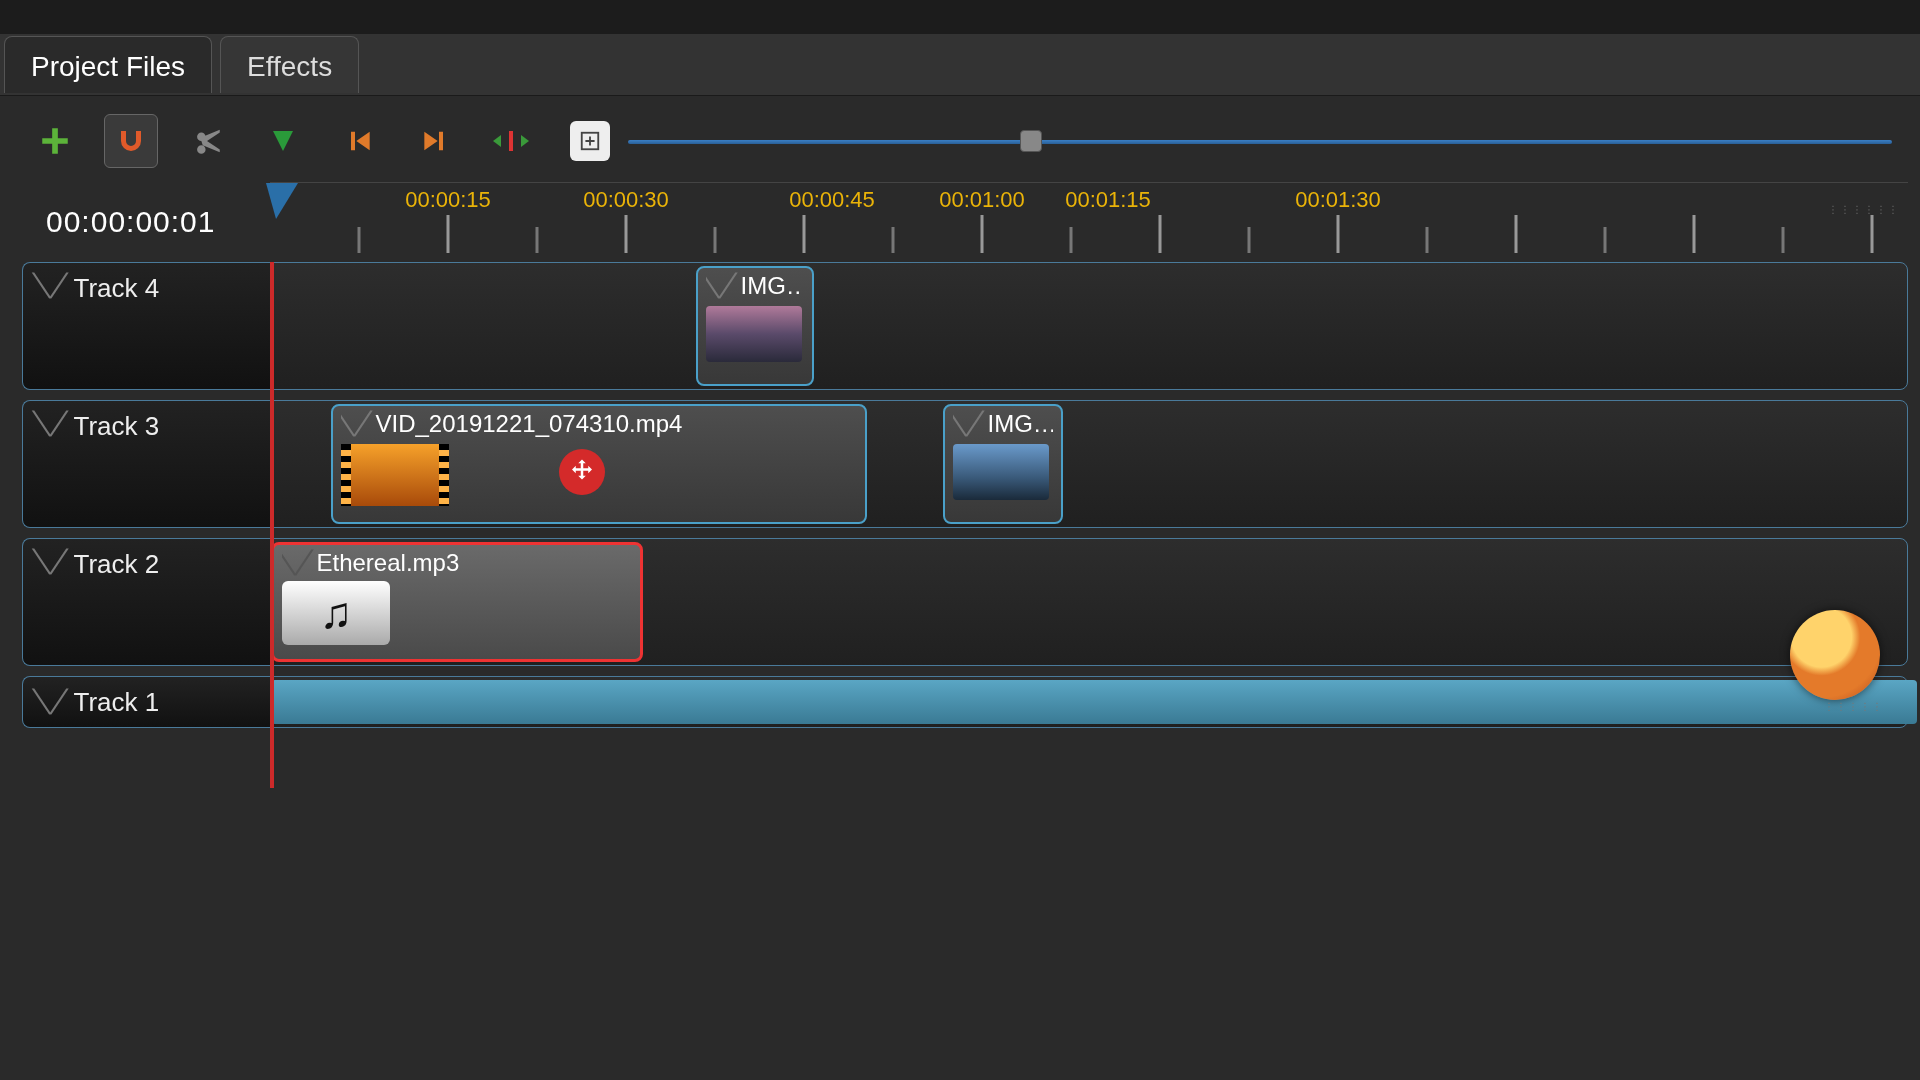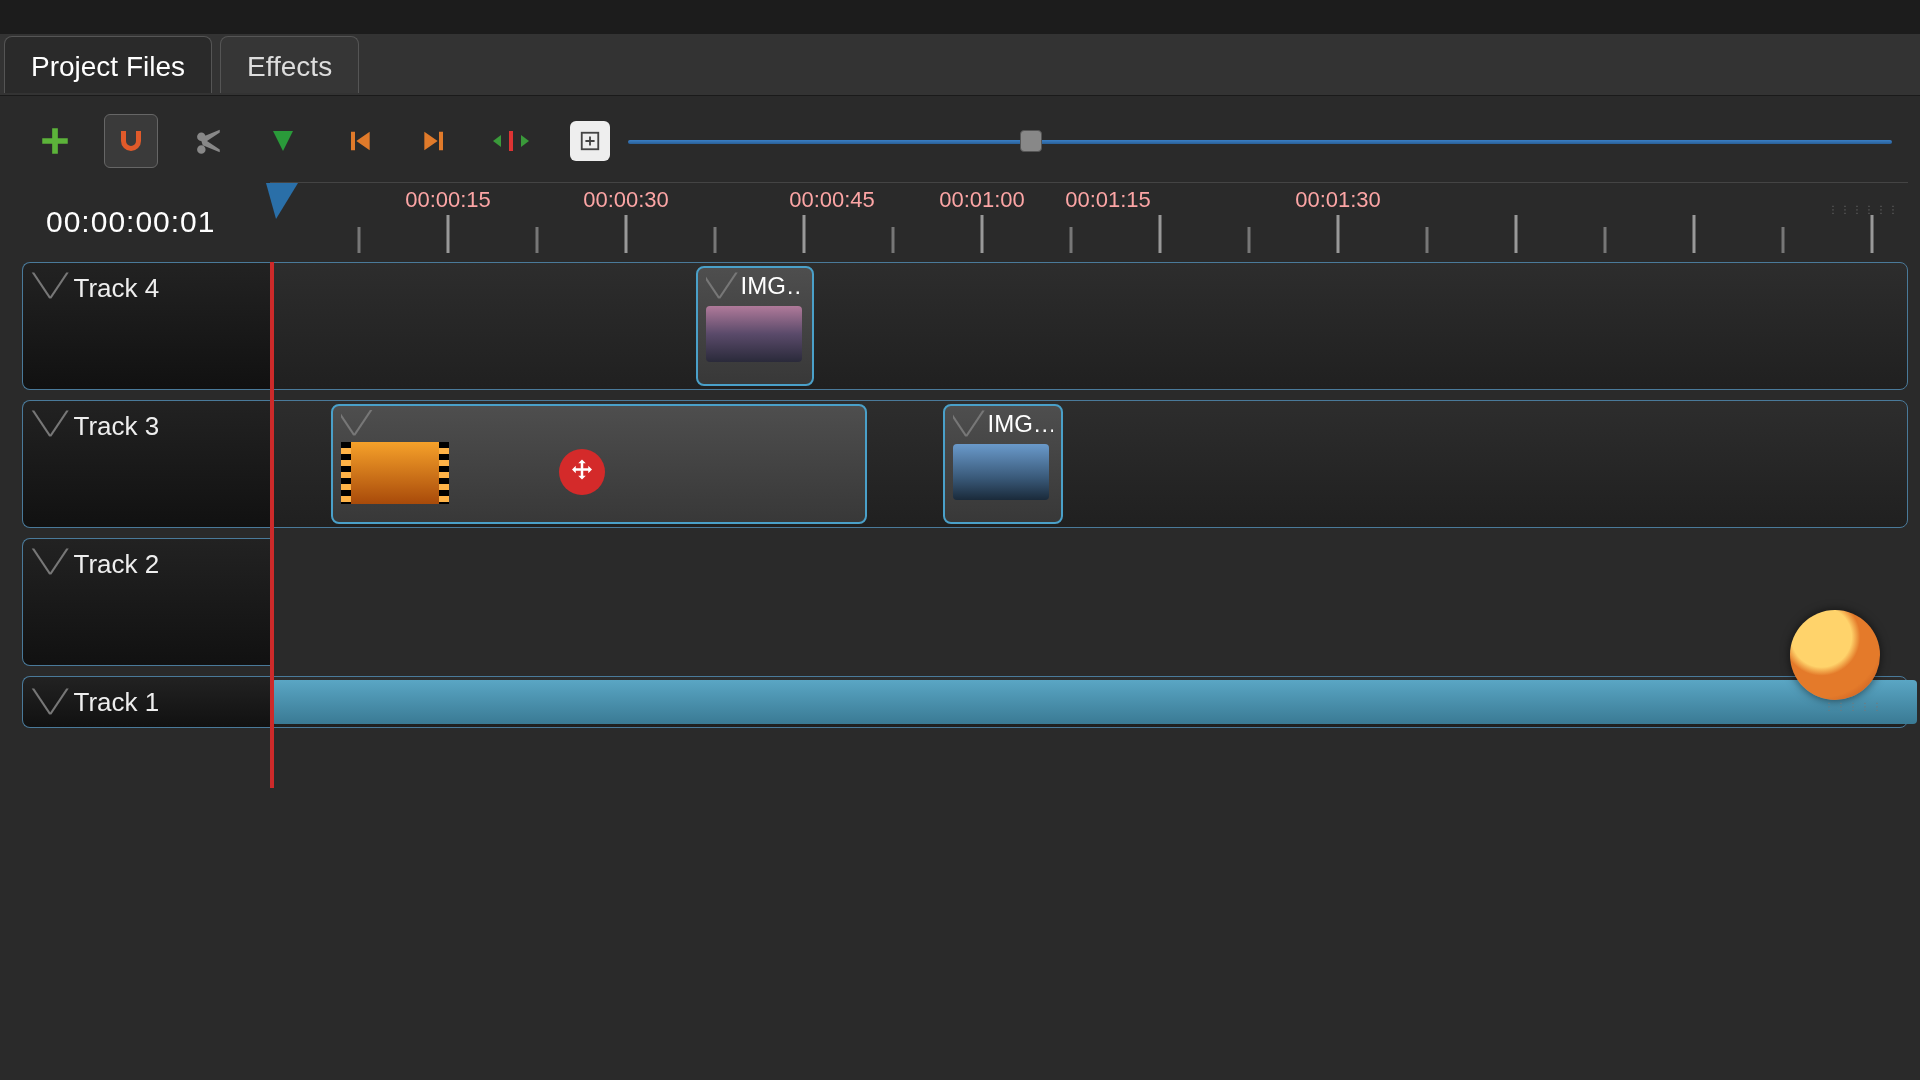--- a/index.html
+++ b/index.html
@@ -15,21 +15,21 @@
   .zoom-area { flex: 1; display: flex; align-items: center; gap: 18px; margin-left: 10px; }
   .zoom-btn { width: 40px; height: 40px; border-radius: 6px; background: #eee; display: flex; align-items: center; justify-content: center; cursor: pointer; }
   .zoom-track { position: relative; flex: 1; height: 10px; }
   .zoom-line { position: absolute; top: 4px; left: 0; right: 0; height: 4px; background: linear-gradient(#3a7fc6,#2a5f96); border-radius: 4px; }
   .zoom-thumb { position: absolute; top: -6px; width: 22px; height: 22px; background: #888; border: 1px solid #555; border-radius: 4px; left: 31%; }
   .drag-dots { position: absolute; right: 20px; top: 108px; letter-spacing: 2px; color: #666; font-size: 10px; }
   .timeline-area { padding: 0 12px 0 22px; }
   .ruler-row { display: flex; height: 80px; position: relative; }
   .time-readout { width: 248px; display: flex; align-items: center; font-size: 30px; color: #fff; padding-left: 24px; letter-spacing: 1px; }
   .ruler { flex: 1; position: relative; border-top: 1px solid #444; }
-  .ruler-label { position: absolute; top: 4px; font-size: 22px; color: #fca5a5; transform: translateX(-50%); }
+  .ruler-label { position: absolute; top: 4px; font-size: 22px; color: #eab308; transform: translateX(-50%); }
   .ruler-tick-major { position: absolute; top: 32px; width: 3px; height: 38px; background: #999; transform: translateX(-50%); }
   .ruler-tick-minor { position: absolute; top: 44px; width: 3px; height: 26px; background: #777; transform: translateX(-50%); }
   .playhead-flag { position: absolute; top: 0; width: 0; height: 0; border-left: 10px solid transparent; border-right: 22px solid transparent; border-top: 36px solid #2a6fa8; transform: translateX(-4px); z-index: 20; }
   .playhead-line { position: absolute; top: 0; width: 4px; background: #cc2a2a; z-index: 18; }
   .tracks { position: relative; }
   .track-row { display: flex; height: 128px; margin-bottom: 10px; }
   .track-header { width: 248px; border: 1px solid #4a7a9a; border-right: none; border-radius: 8px 0 0 8px; background: linear-gradient(#222,#111); display: flex; align-items: flex-start; padding: 10px 14px; gap: 10px; font-size: 26px; color: #eee; }
   .chev { font-size: 22px; color: #777; transform: scaleX(1.3); }
   .track-body { flex: 1; border: 1px solid #4a7a9a; border-radius: 0 8px 8px 0; background: linear-gradient(#2d2d2d,#202020); position: relative; overflow: visible; }
   .clip { position: absolute; top: 3px; bottom: 3px; border-radius: 8px; border: 2px solid #4aa0c9; background: linear-gradient(#4e4e4e,#383838); padding: 4px 8px 4px 8px; cursor: move; overflow: hidden; }
@@ -165,20 +165,21 @@
 
       <div class="track-row">
         <div class="track-header">
           <span class="chev">╲╱</span>
           <span>Track 3</span>
         </div>
         <div class="track-body">
           <div class="clip" style="left:60px; width:536px;">
             <div class="clip-head">
                 <span class="chev">╲╱</span>
+                <span>VID_20191221_074310.mp4</span>
               </div>
             <div class="thumb film" style="background:linear-gradient(#f6a12a,#a84a0a);"></div>
           </div>
           <div class="move-cursor" style="left:288px; top:48px;">
             <svg viewBox="0 0 24 24">
                 <path fill="#fff" d="M12 2l3 3h-2v4h4V7l3 3-3 3v-2h-4v4h2l-3 3-3-3h2v-4H7v2l-3-3 3-3v2h4V5H9z"></path>
               </svg>
           </div>
           <div class="clip" style="left:672px; width:120px;">
             <div class="clip-head">
@@ -188,20 +189,29 @@
             <div class="thumb" style="background:linear-gradient(180deg,#6a9acb 0%,#3a5a7a 60%,#1a2a3a 100%);width:96px;height:56px;"></div>
           </div>
         </div>
       </div>
 
       <div class="track-row">
         <div class="track-header">
           <span class="chev">╲╱</span>
           <span>Track 2</span>
         </div>
+        <div class="track-body">
+          <div class="clip selected" style="left:0px; width:372px;">
+            <div class="clip-head">
+                <span class="chev" style="color:#555">╲╱</span>
+                <span>Ethereal.mp3</span>
+              </div>
+            <div class="music-icon">♫</div>
+          </div>
+        </div>
       </div>
 
       <div class="track-row" style="height:52px;">
         <div class="track-header" style="align-items:center;padding:4px 14px;">
           <span class="chev">╲╱</span>
           <span>Track 1</span>
         </div>
         <div class="track-body">
           <div class="track1-full"></div>
         </div>

